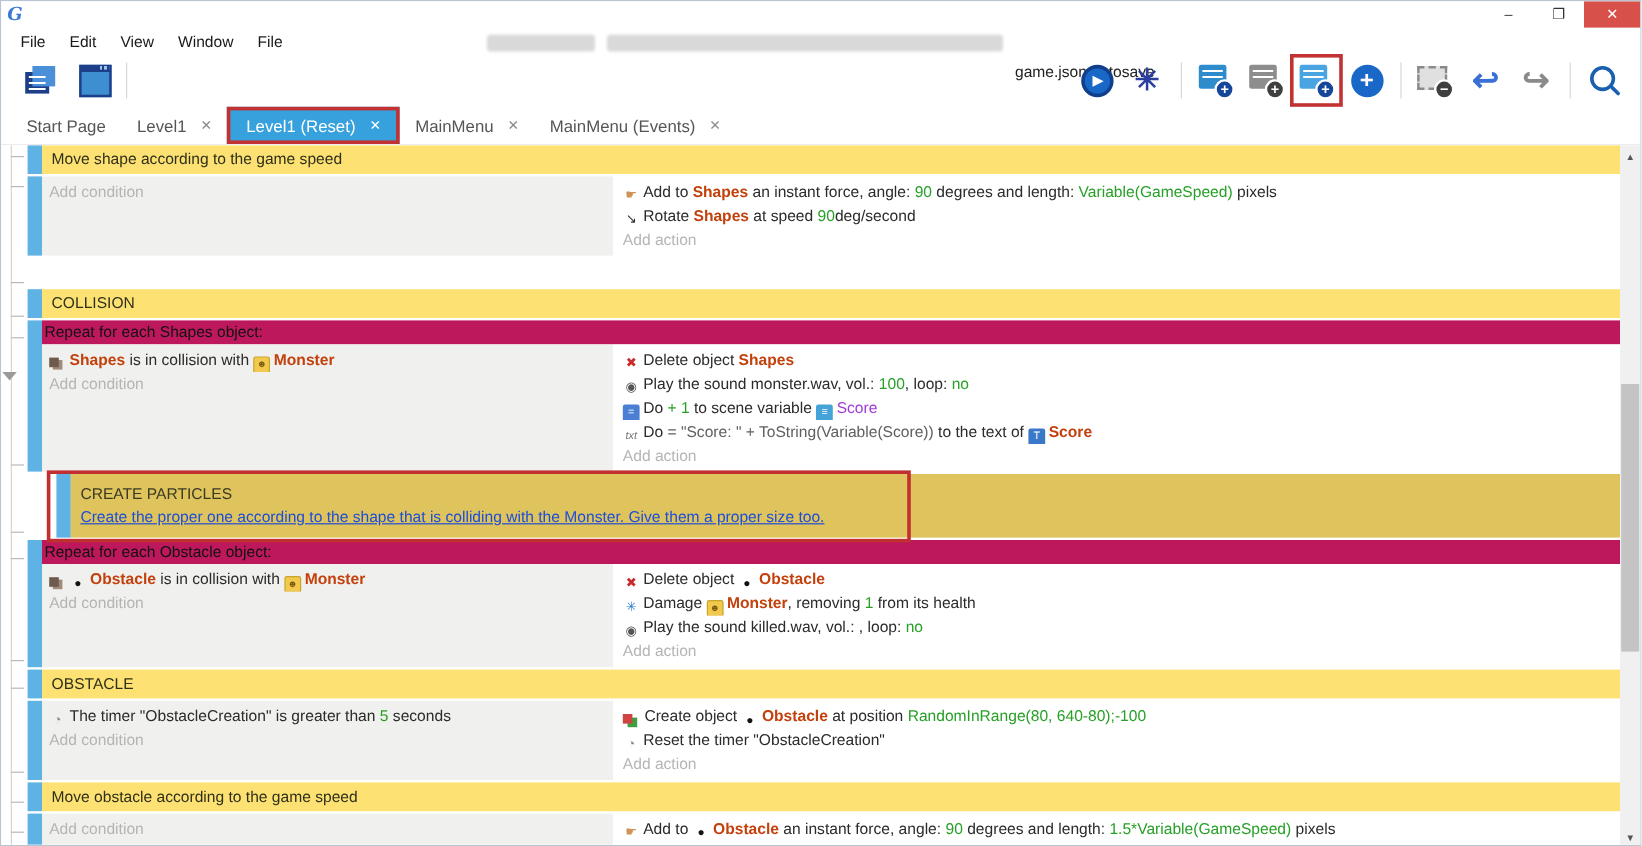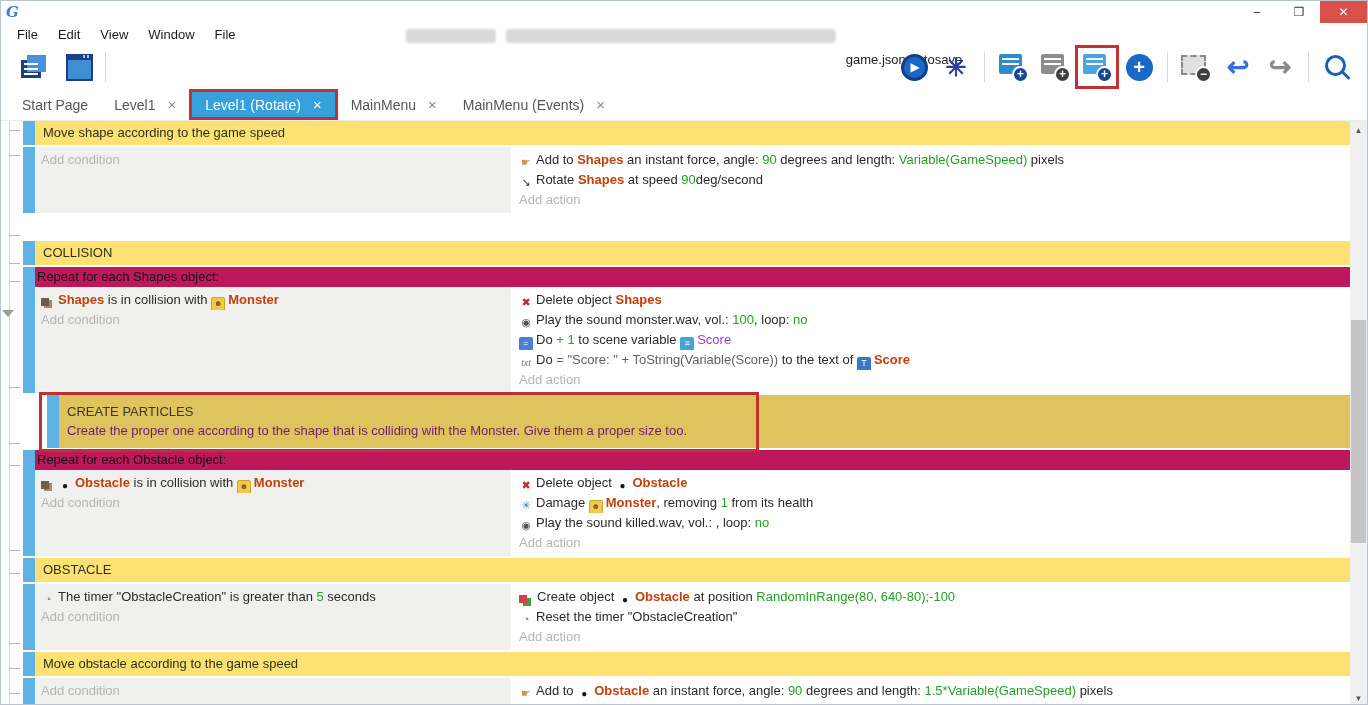--- a/index.html
+++ b/index.html
@@ -74,21 +74,21 @@
   .arr-down{bottom:2px;}
   .thumb{position:absolute;left:1px;width:15px;top:199px;height:223px;background:#c4c4c4;cursor:grab;}
 
   .block{display:flex;margin-bottom:2px;position:relative;}
   #blocks > .block:nth-child(3){margin-top:28px;}
   .bar{width:12px;background:#5fb2e4;flex:none;}
   .ybox{flex:1;background:#fde273;padding:3px 8px;font-size:13px;color:#30301a;line-height:18px;}
   .comment-selected{margin-left:24px;}
   .comment-selected .ybox{background:#dfc35c;padding:7px 8px 8px;}
   .cmt-title{line-height:19px;color:#3a3a22;}
-  .cmt-text{line-height:19px;color:#701a75;}
+  .cmt-text{line-height:19px;color:#1d4ed8;text-decoration:underline;}
   .red-overlay{position:absolute;left:-8px;top:-3px;width:720px;height:calc(100% + 7px);border:3px solid #c03030;pointer-events:none;box-sizing:border-box;z-index:5;}
 
   .evt-wrap{flex:1;display:flex;flex-direction:column;}
   .repeat-label{font-size:13px;color:#111;padding:2px 0 2px 2px;line-height:16px;background:#be185d;}
   .cols{flex:1;display:flex;}
   .cond-cell{width:476px;flex:none;background:#f0f0ee;padding:3px 0 3px 2px;box-sizing:border-box;}
   .act-cell{flex:1;background:#fff;padding:3px 0 3px 4px;}
 
   .line{line-height:20px;height:20px;font-size:13px;color:#2b2b2b;white-space:nowrap;padding-left:4px;overflow:hidden;cursor:pointer;}
   .ph-line{color:#b5b5b5;}
@@ -182,21 +182,21 @@
 
   <div class="tabbar" id="tabbar">
       <div class="tab">
         <span class="lbl">Start Page</span>
       </div>
       <div class="tab">
         <span class="lbl">Level1</span>
         <span class="x">×</span>
       </div>
       <div class="tab active annotated">
-        <span class="lbl">Level1 (Rotate)</span>
+        <span class="lbl">Level1 (Reset)</span>
         <span class="x">×</span>
       </div>
       <div class="tab">
         <span class="lbl">MainMenu</span>
         <span class="x">×</span>
       </div>
       <div class="tab">
         <span class="lbl">MainMenu (Events)</span>
         <span class="x">×</span>
       </div>

